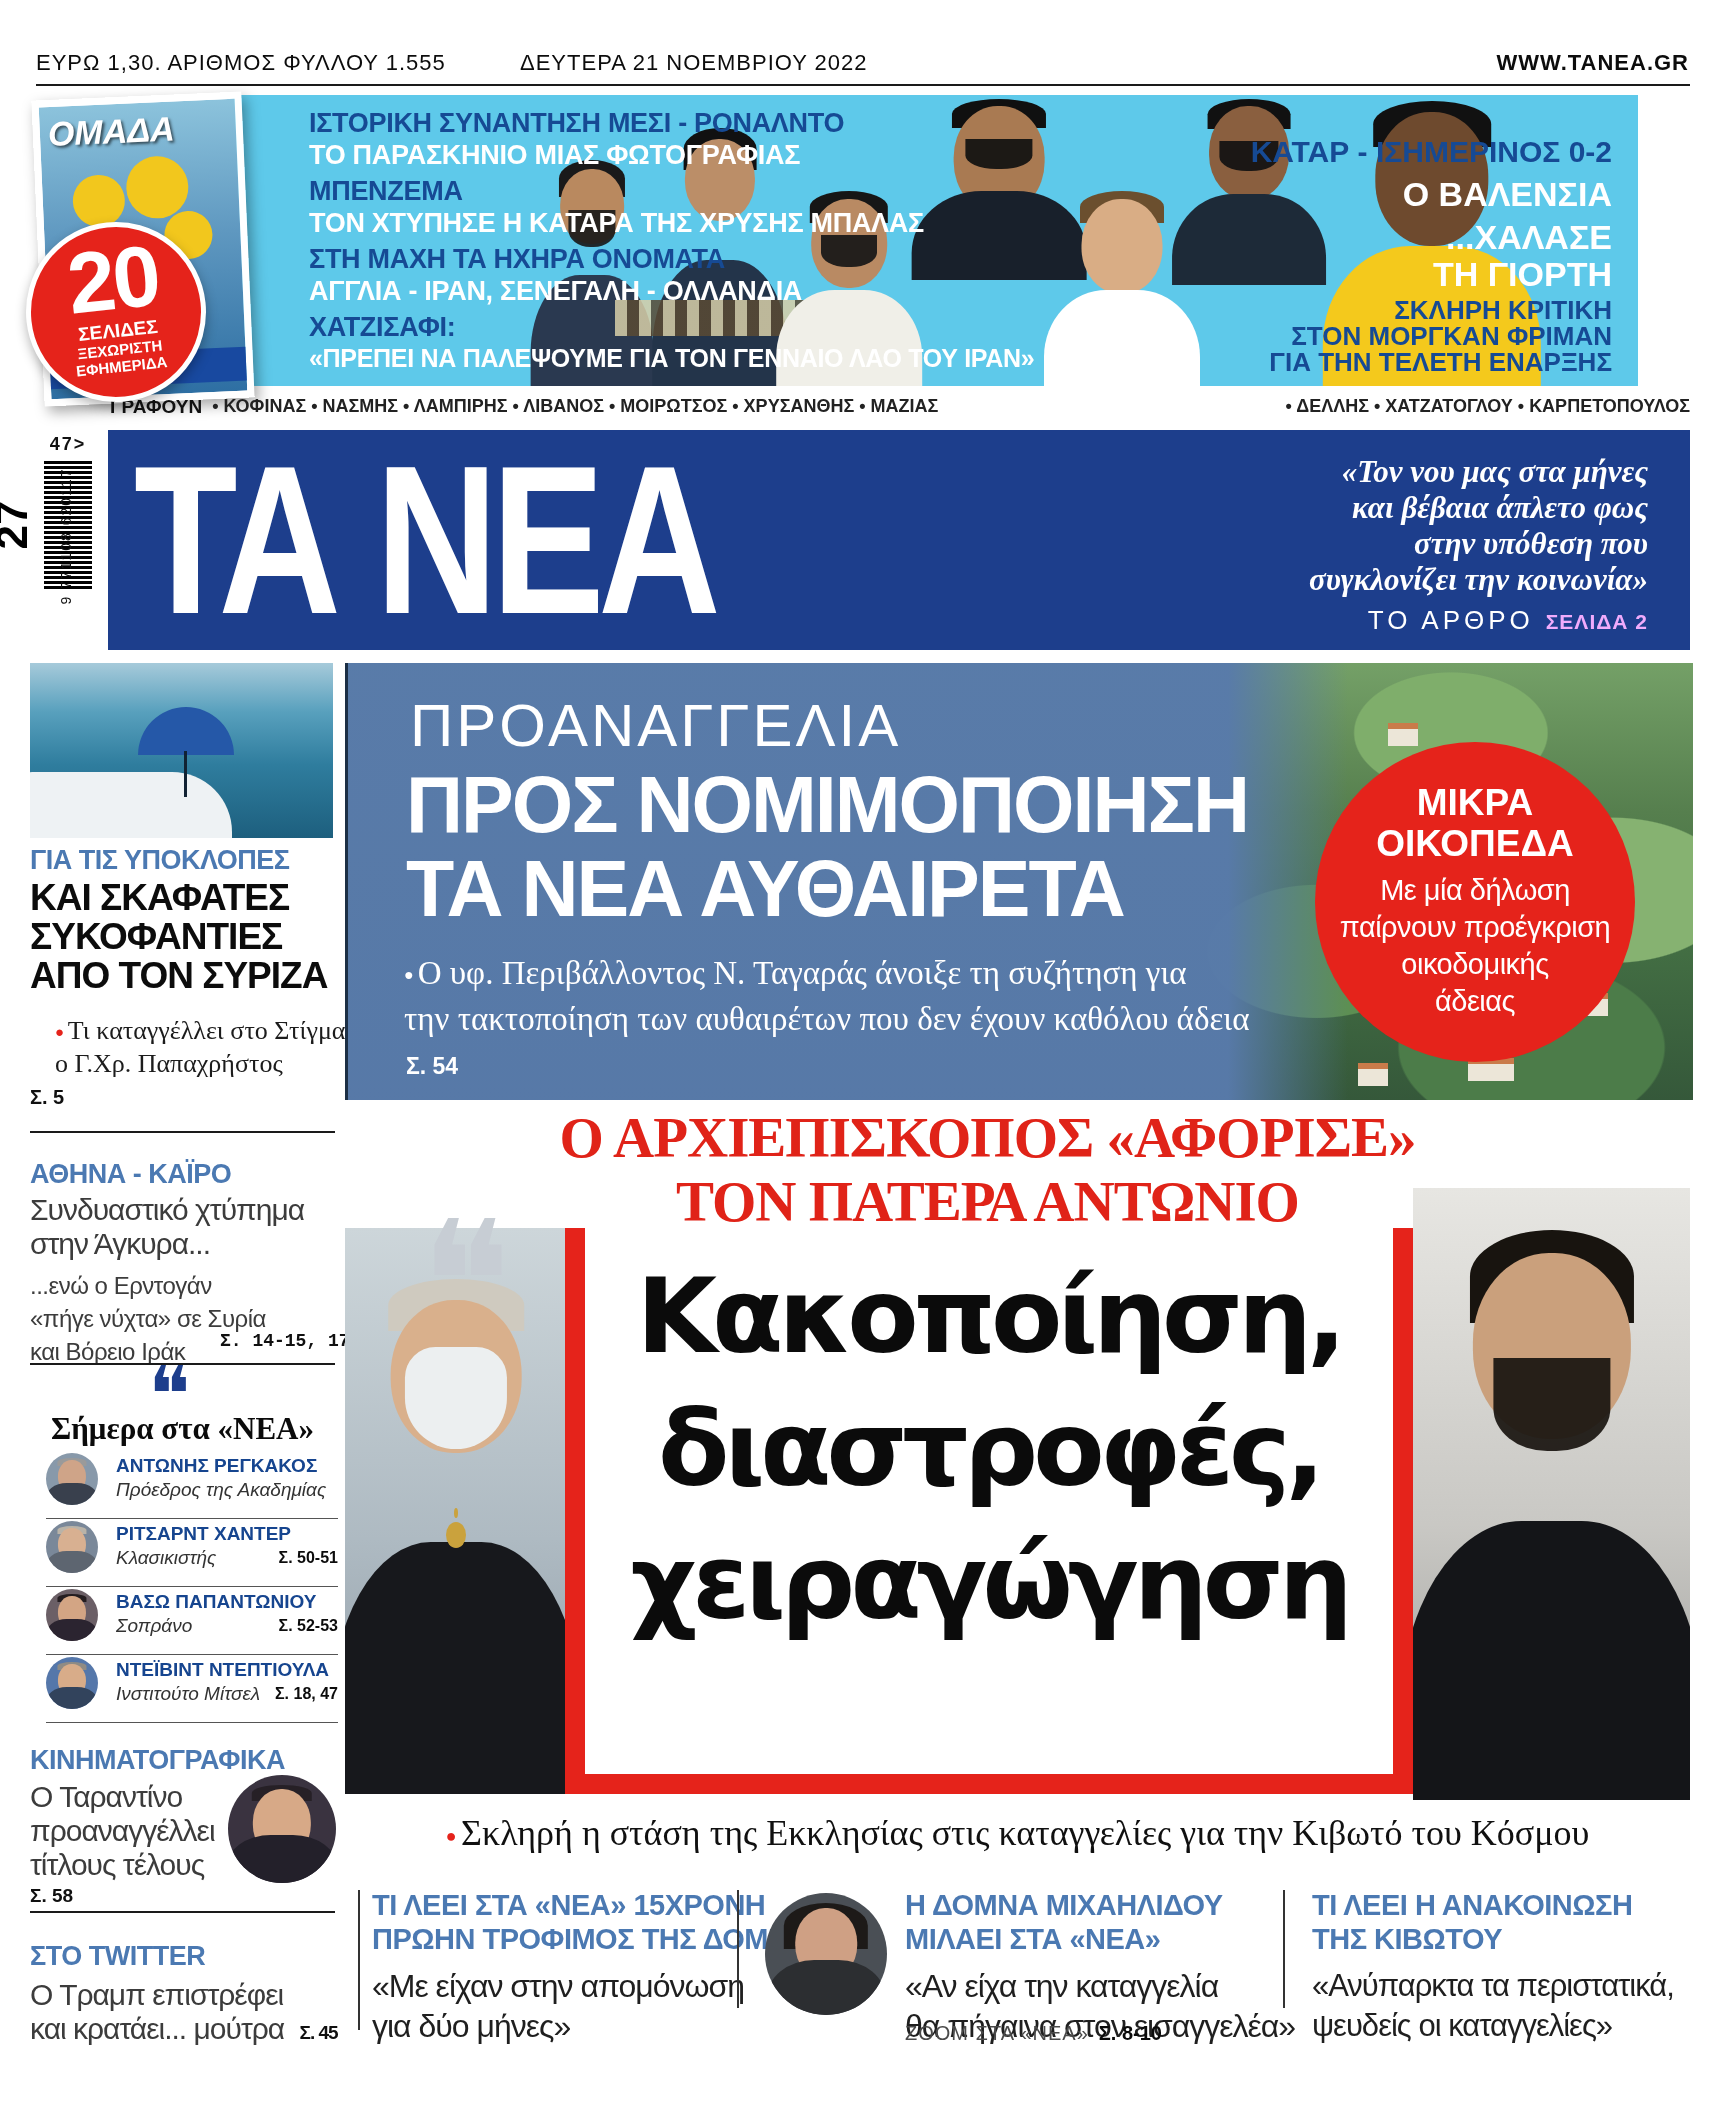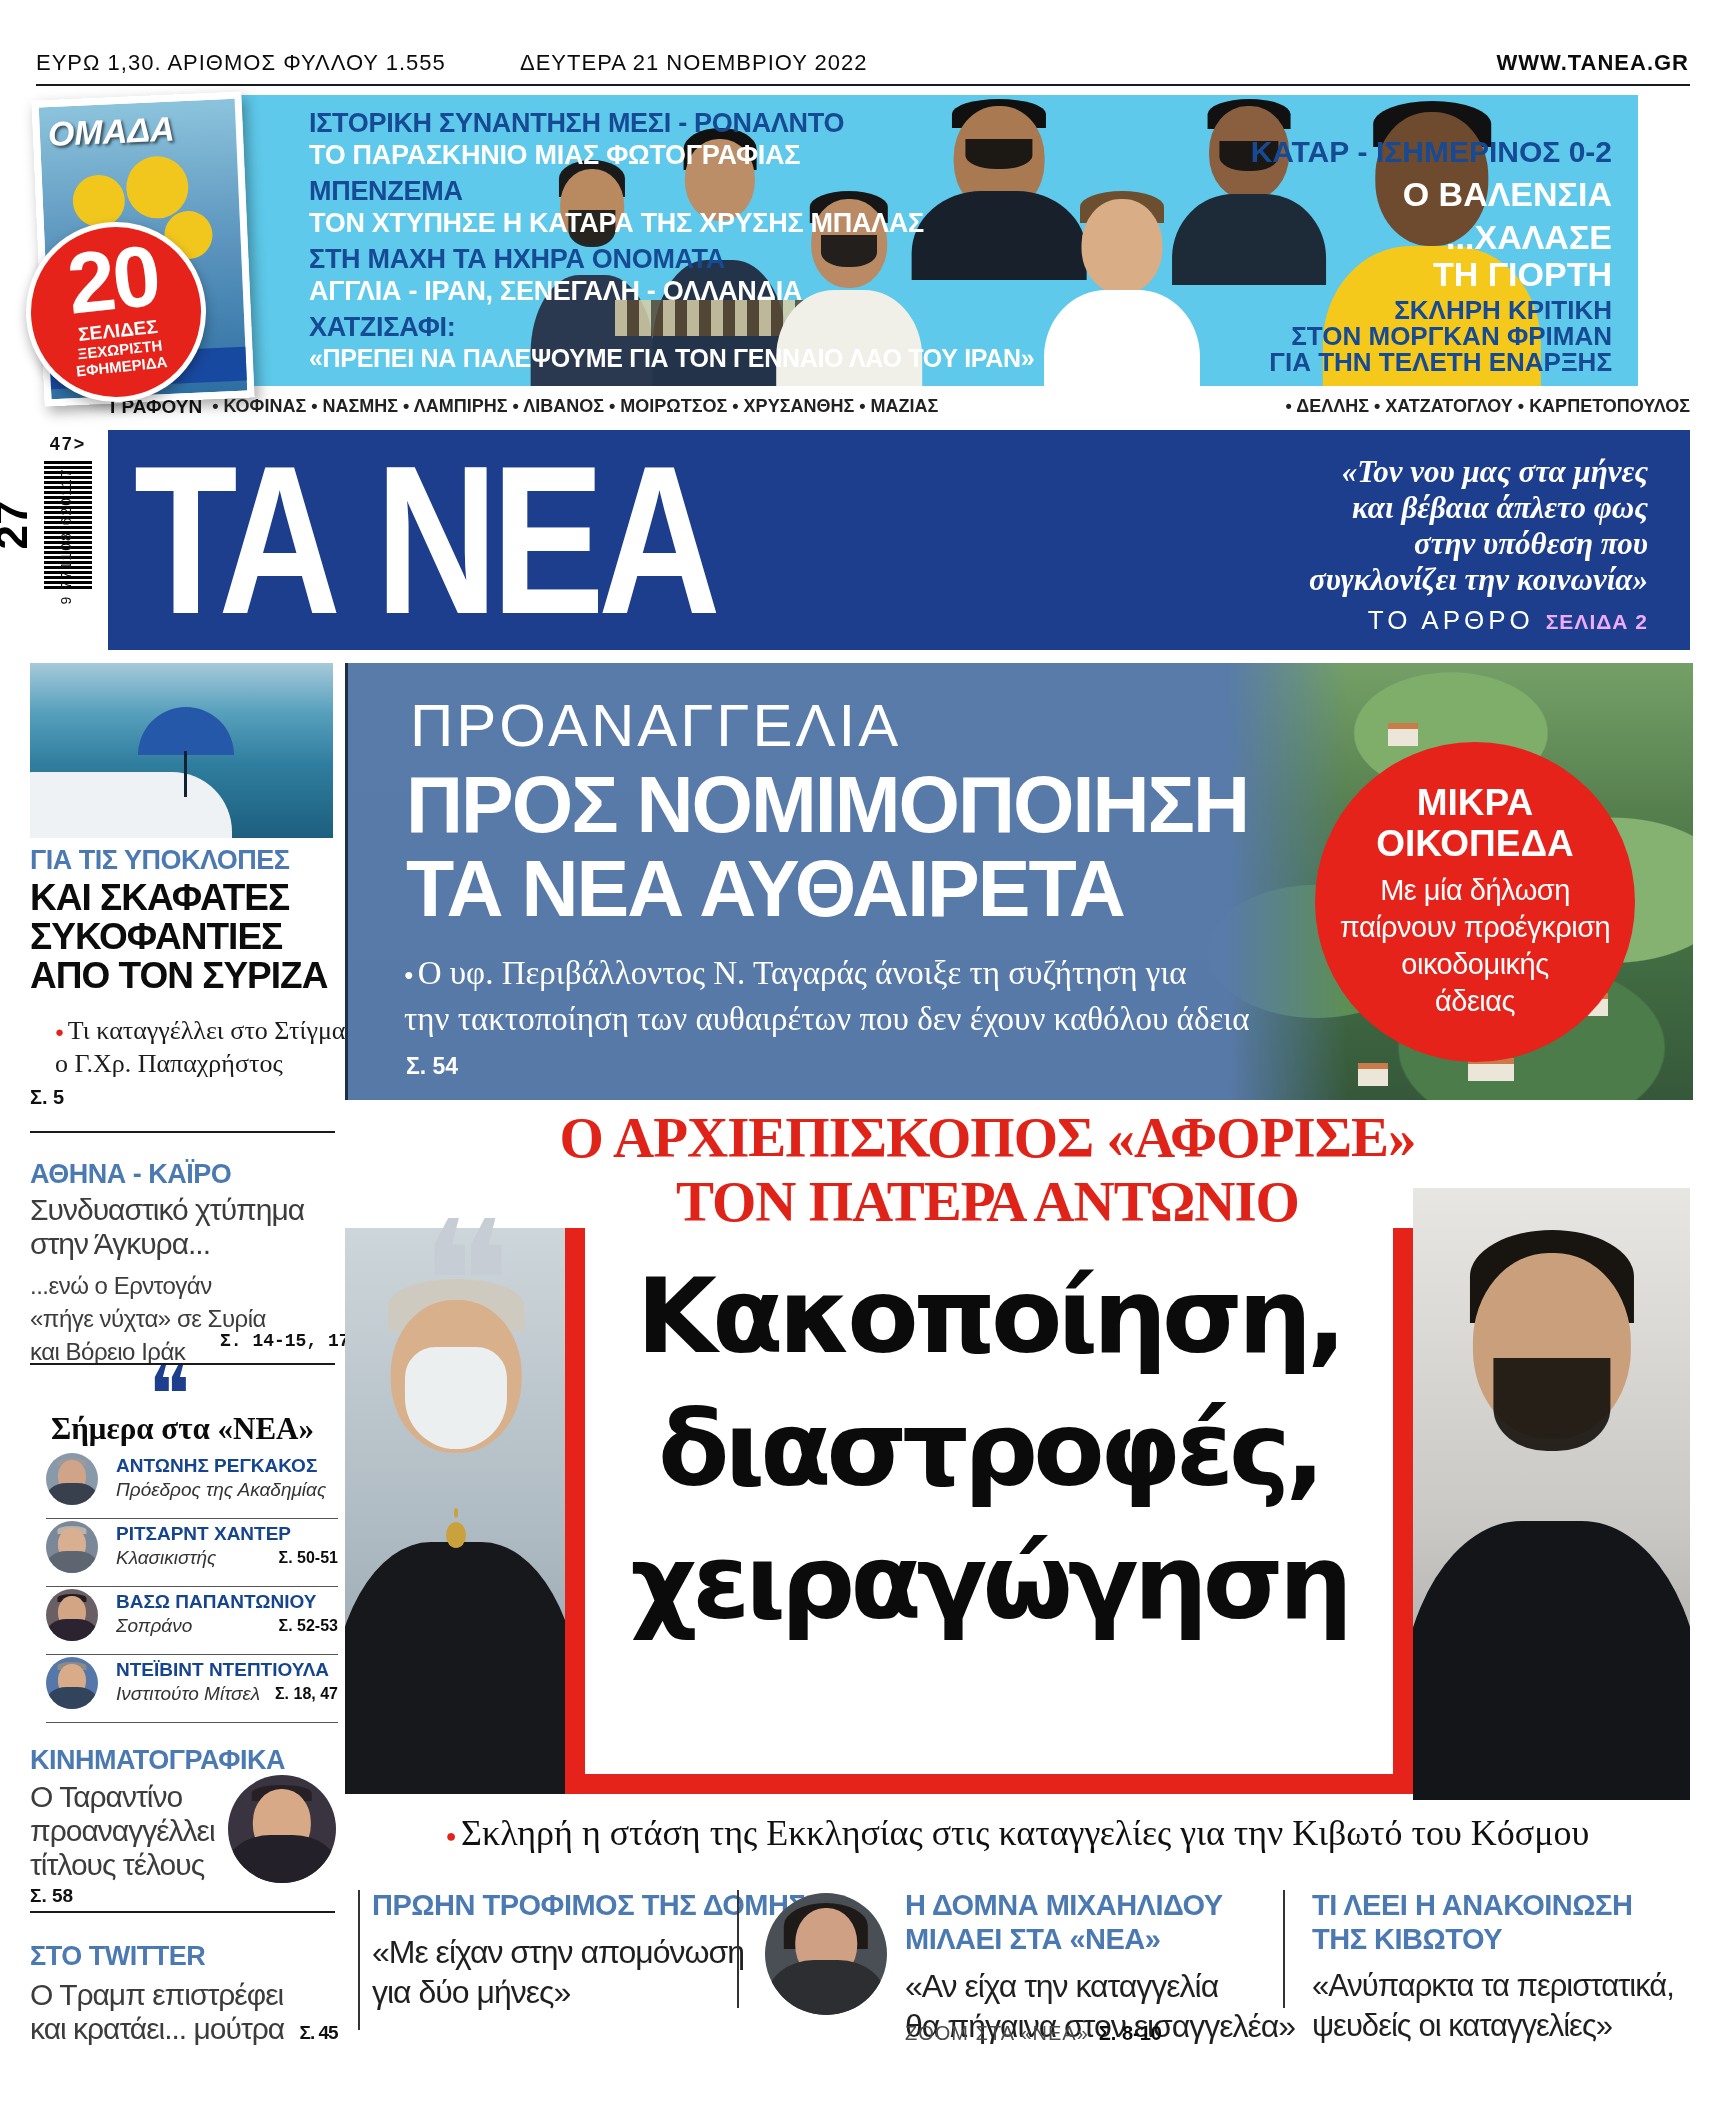--- a/index.html
+++ b/index.html
@@ -448,20 +448,21 @@
     <div class="ql">διαστροφές,</div>
     <div class="ql">χειραγώγηση</div>
   </div>
 
   <div class="abs" id="church-deck">
     <span class="rb">Σκληρή η στάση της Εκκλησίας στις καταγγελίες για την Κιβωτό του Κόσμου</span>
   </div>
 
   <div class="vdiv" style="left:358px;height:140px;"></div>
   <div class="abs bcol" style="left:372px;top:1888px;">
+    <div class="hd">ΤΙ ΛΕΕΙ ΣΤΑ «ΝΕΑ» 15ΧΡΟΝΗ</div>
     <div class="hd">ΠΡΩΗΝ ΤΡΟΦΙΜΟΣ ΤΗΣ ΔΟΜΗΣ</div>
     <div class="qt">
       <div>«Με είχαν στην απομόνωση</div>
       <div>για δύο μήνες»</div>
     </div>
   </div>
 
   <div class="vdiv" style="left:737px;"></div>
   <div class="cfig" style="left:765px;top:1893px;width:122px;height:122px;background:#4a4f55;">
     <span class="pf" style="left:4px;top:8px;width:114px;height:114px;--skin:#cfa084;--shirt:#2c2e31;--hair:#1d1a18;">

